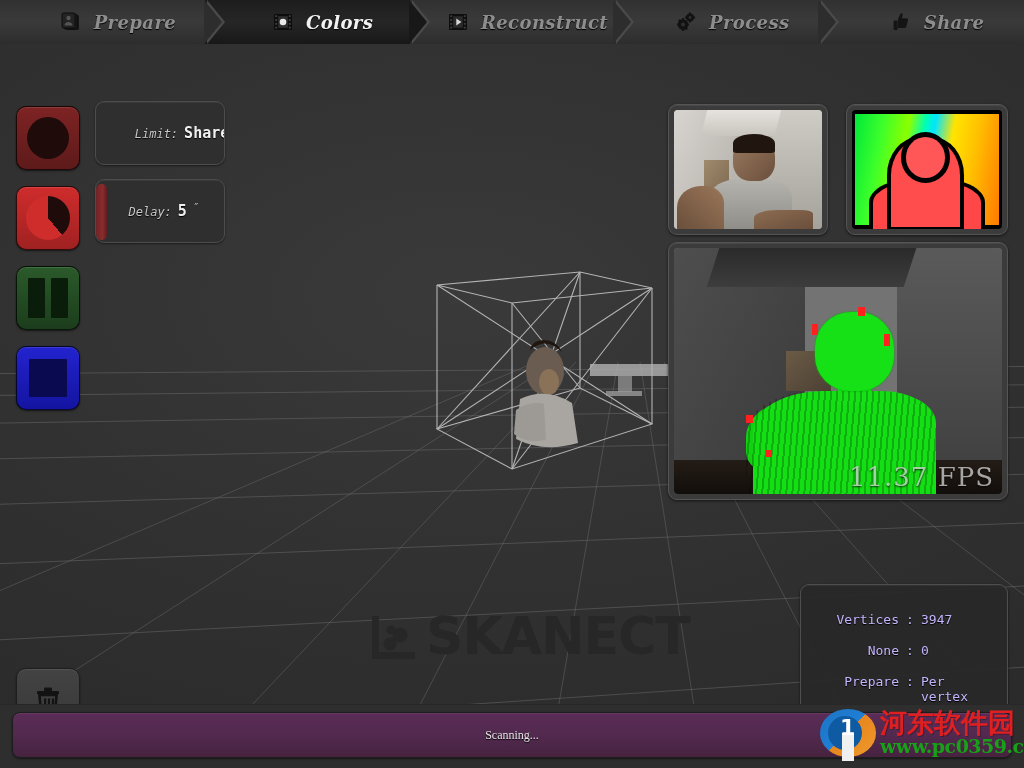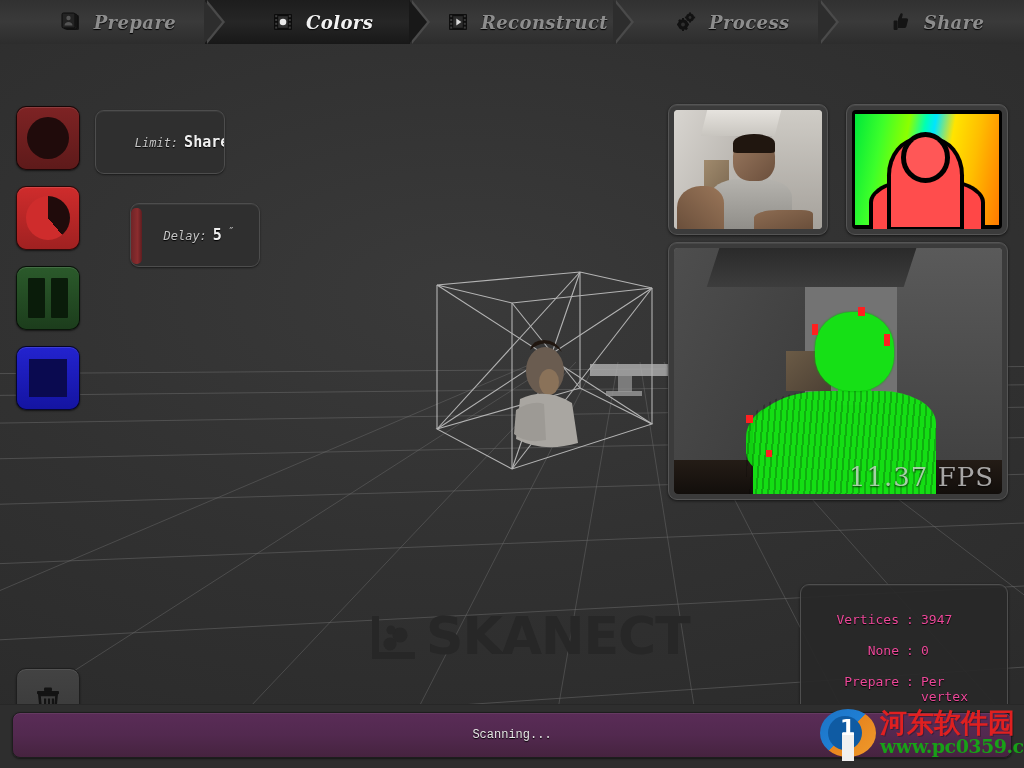--- a/index.html
+++ b/index.html
@@ -154,22 +154,22 @@
     position: absolute;
     width: 130px; height: 64px;
     border-radius: 9px;
     background: #2f2f2f;
     border: 1px solid #4d4d4d;
     box-shadow: inset 0 1px 0 rgba(255,255,255,.05), 0 1px 2px rgba(0,0,0,.5);
     display: flex; align-items: center; justify-content: center;
     z-index: 25;
     overflow: hidden;
   }
-  #field-limit { left: 95px; top: 66px; padding-left: 36px; }
-  #field-delay { left: 95px; top: 159px; margin-left: 35px; }
+  #field-limit { left: 95px; top: 57px; padding-left: 36px; }
+  #field-delay { left: 95px; top: 135px; }
   .field-bar {
     position: absolute; left: 0; top: 4px;
     width: 11px; height: 56px;
     border-radius: 5px;
     background: linear-gradient(to right, #6e2427, #8b2c2e 60%, #5d1d20);
   }
   .field-inner {
     display: flex; align-items: baseline; gap: 6px;
     padding-left: 8px;
   }
@@ -293,21 +293,21 @@
     border: 1px solid #4e4e4e;
     box-shadow: 0 1px 3px rgba(0,0,0,.55), inset 0 1px 0 rgba(255,255,255,.05);
     z-index: 22;
     display: flex; flex-direction: column; justify-content: center;
     padding: 0 14px;
   }
   .stat-row {
     display: flex; align-items: baseline;
     font-family: "DejaVu Sans Mono", monospace;
     font-size: 13px;
-    color: #ec4899;
+    color: #c4b5fd;
     margin: 8px 0;
     text-shadow: 0 1px 1px #000;
   }
   .stat-key { width: 84px; text-align: right; }
   .stat-sep { width: 22px; text-align: center; }
   .stat-val { flex: 1; }
 
   
   .statusbar-wrap {
     position: absolute; left: 0; top: 704px;
@@ -319,21 +319,21 @@
   #status-progress {
     position: absolute; left: 12px; top: 7px;
     width: 1000px; height: 46px;
     border-radius: 8px;
     background: linear-gradient(to bottom, #5a2c57 0%, #52294f 50%, #46233f 100%);
     border: 1px solid #1d1d1d;
     box-shadow: inset 0 1px 0 rgba(255,255,255,.07), 0 1px 2px rgba(0,0,0,.55);
     display: flex; align-items: center; justify-content: center;
   }
   .status-text {
-    font-family: Liberation Mono, monospace;
+    font-family: Liberation Serif, serif;
     font-size: 12px;
     color: #e6e6e6;
     text-shadow: 0 1px 1px #000;
   }
 
   
   #site-watermark {
     position: absolute; right: 0; top: 698px;
     width: 210px; height: 70px;
     z-index: 50;

